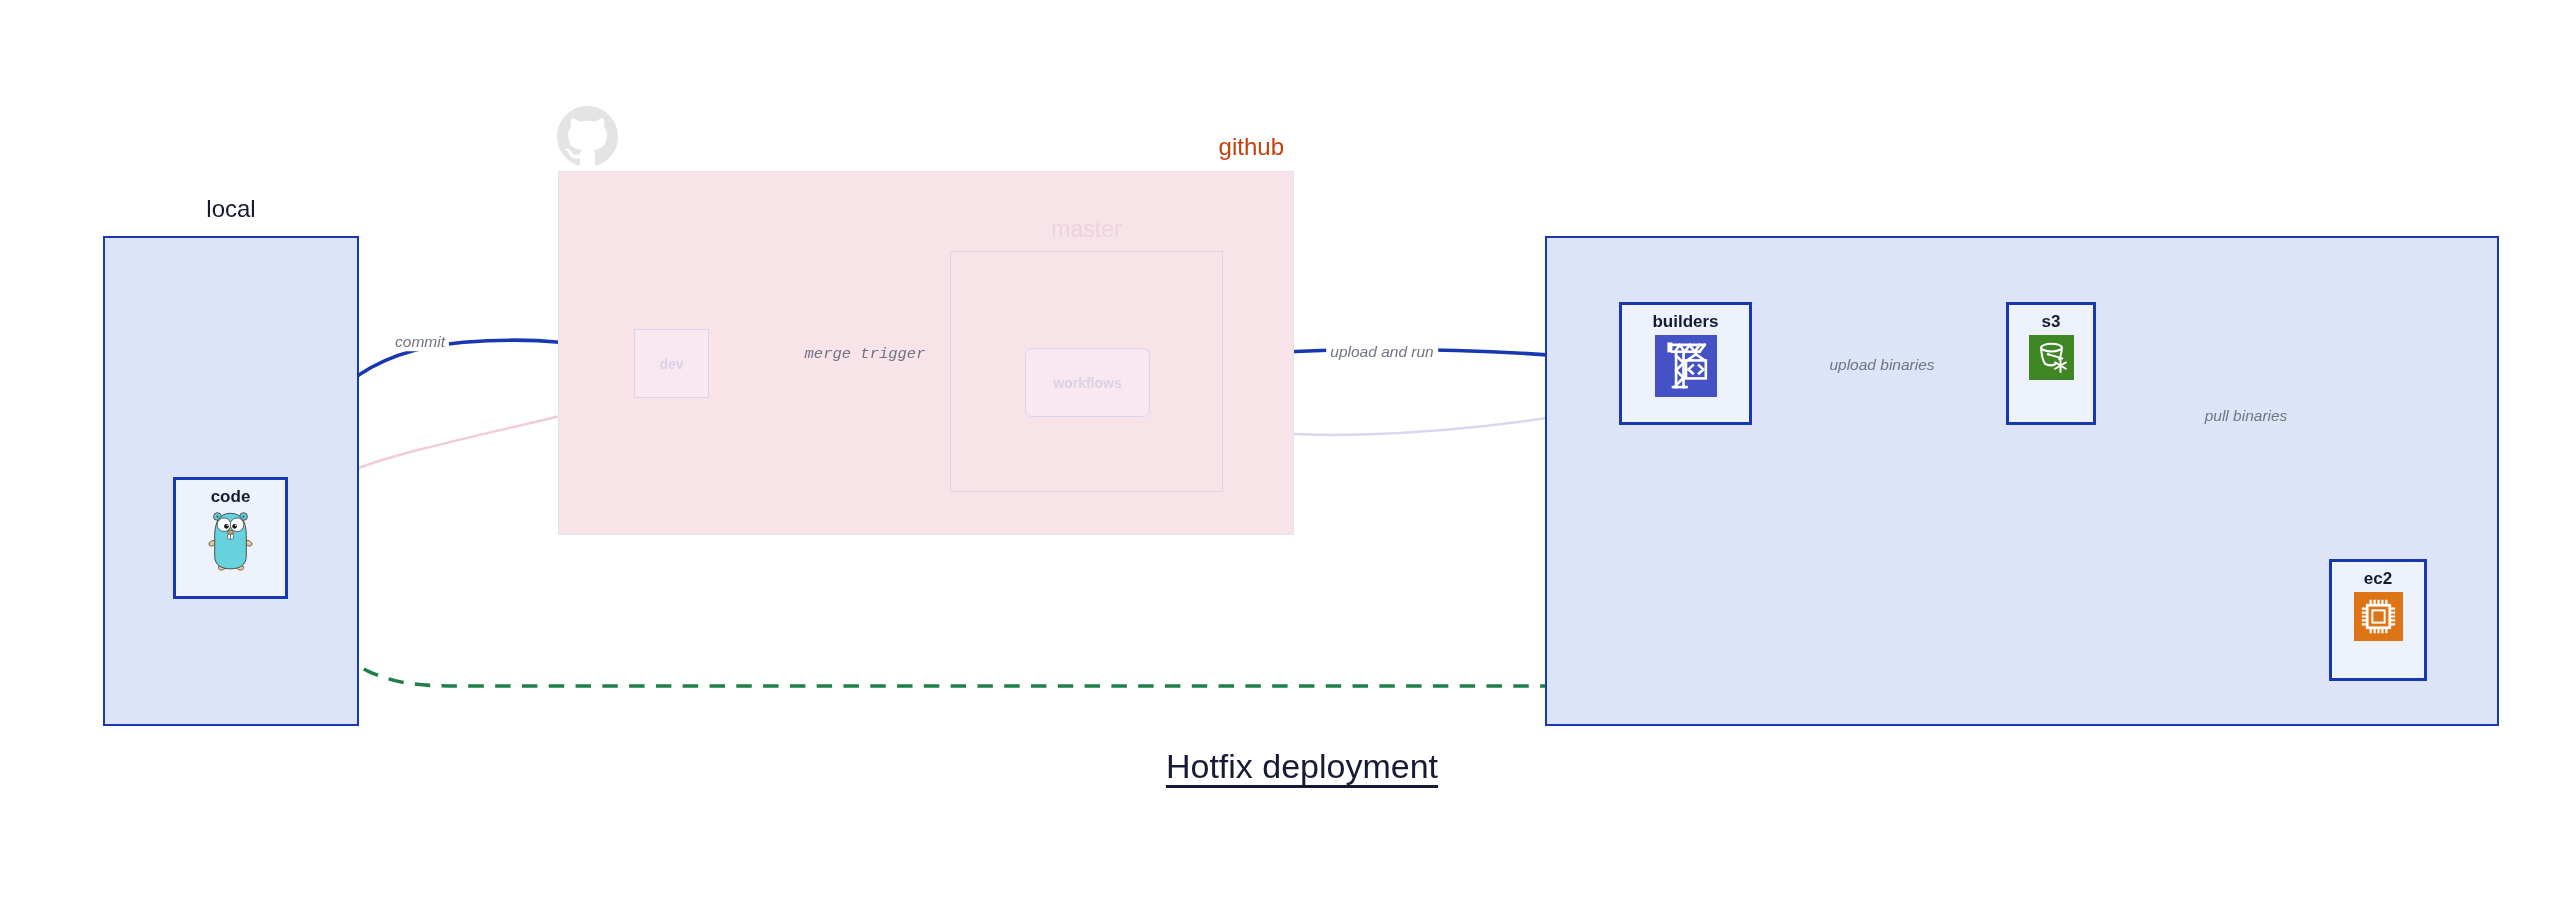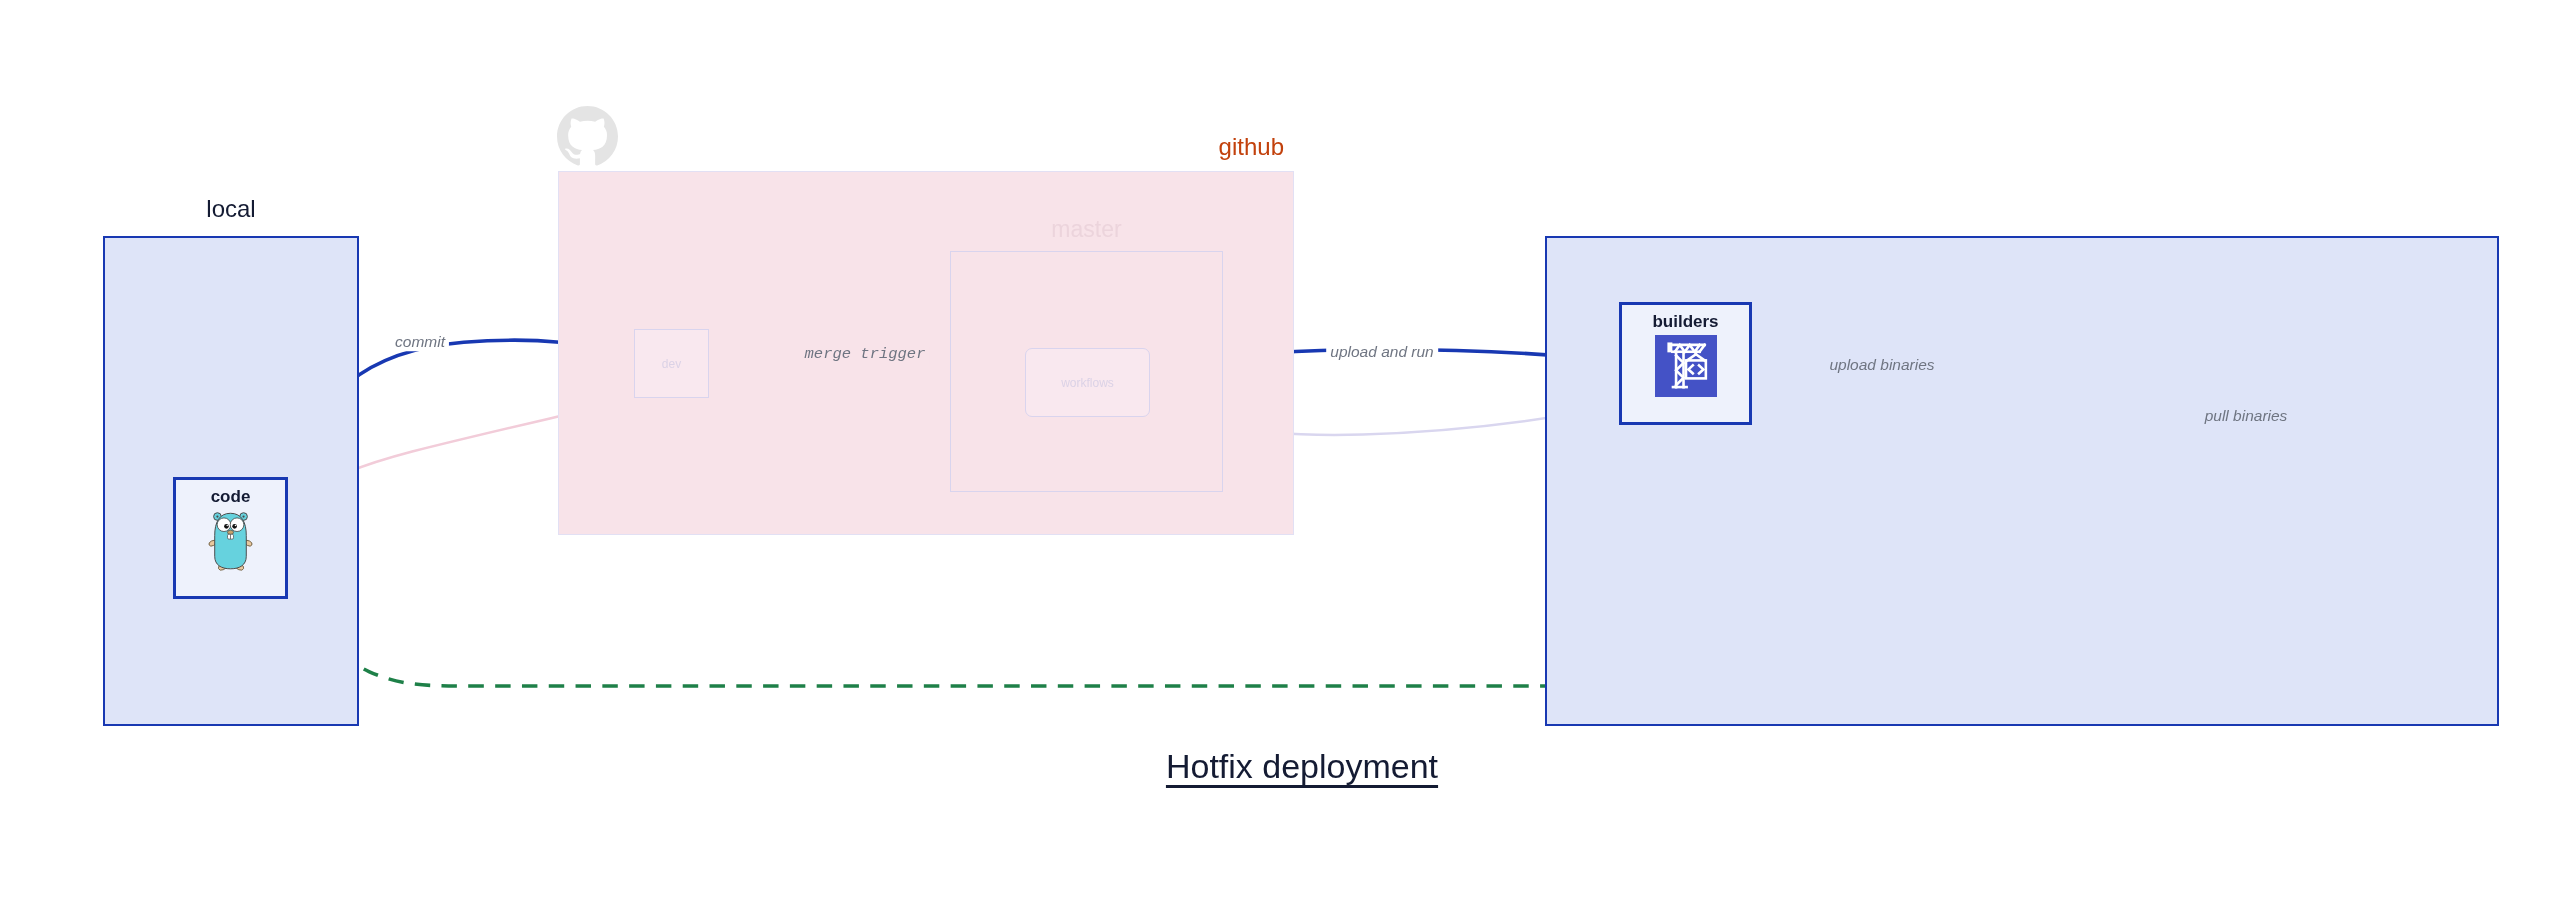--- a/index.html
+++ b/index.html
@@ -16,21 +16,21 @@
   .group-box{position:absolute;box-sizing:border-box;border:2.1px solid #1838b2;background:#dee4f8;}
   .group-label{position:absolute;font-size:24px;color:#141b33;text-align:center;line-height:1;}
 
   
   .github-box{position:absolute;box-sizing:border-box;border:1.5px solid #e2e0f4;background:#f8e3e9;}
   .github-label{position:absolute;font-size:24px;color:#c2410c;text-align:right;line-height:1;}
   .master-box{position:absolute;box-sizing:border-box;border:1.5px solid #d9d4ee;background:transparent;}
   .master-label{position:absolute;font-size:23px;color:#ecd4dc;text-align:center;line-height:1;}
   .faded-node{position:absolute;box-sizing:border-box;border:1.5px solid #d9d4ee;background:#f9e8ef;
     display:flex;align-items:center;justify-content:center;}
-  .faded-node .lbl{font-size:12px;font-weight:400;color:#dbd2e6;}
+  .faded-node .lbl{font-size:14px;font-weight:700;color:#dbd2e6;}
 
   
   .node{position:absolute;box-sizing:border-box;border:3.6px solid #1838b2;background:#eef2fc;
     display:flex;flex-direction:column;align-items:center;padding-top:8.2px;gap:5.2px;}
   .node .lbl{font-size:17px;font-weight:700;color:#141b33;line-height:1;}
   .icon-tile{display:flex;align-items:center;justify-content:center;}
 
   
   .edge-label{position:absolute;transform:translate(-50%,-50%);font-size:15.5px;font-style:italic;
     color:#6f7582;padding:1px 4.1px;white-space:nowrap;line-height:1;}
@@ -143,21 +143,56 @@
           <path d="M66 27 V31"></path>
           <path d="M66 31 L52 41 M66 31 L80 41"></path>
           <rect x="50" y="41" width="32" height="29"></rect>
           <path d="M61 49 l-7 6.5 7 6.5"></path>
           <path d="M71 49 l7 6.5 -7 6.5"></path>
         </g>
       </svg>
     </span>
   </div>
 
-
+  <div class="node" style="left:2006px;top:302px;width:90px;height:123px;">
+    <span class="lbl">s3</span>
+    <span class="icon-tile">
+      <svg width="45" height="45" viewBox="0 0 100 100">
+        <rect x="0" y="0" width="100" height="100" fill="#3f8624"></rect>
+        <g stroke="#ffffff" stroke-width="4.5" fill="none" stroke-linecap="round">
+          <ellipse cx="50" cy="28" rx="23" ry="8.5"></ellipse>
+          <path d="M27 30 C28 45 31 58 36 64"></path>
+          <path d="M73 30 C72 41 70 49 67 54"></path>
+          <path d="M36 64 C43 68 52 68 58 65"></path>
+          <path d="M43 43 L74 52"></path>
+          <circle cx="43" cy="43" r="3.2" fill="#ffffff" stroke="none"></circle>
+          <path d="M70 54 V82"></path>
+          <path d="M58 61 L82 75"></path>
+          <path d="M82 61 L58 75"></path>
+        </g>
+      </svg>
+    </span>
+  </div>
+
+  <div class="node" style="left:2329px;top:559px;width:98px;height:122px;">
+    <span class="lbl">ec2</span>
+    <span class="icon-tile">
+      <svg width="49" height="49" viewBox="0 0 100 100">
+        <rect x="0" y="0" width="100" height="100" fill="#dd7517"></rect>
+        <g stroke="#ffffff" stroke-width="4.5" fill="none">
+          <path d="M34 16 V27 M42 16 V27 M50 16 V27 M58 16 V27 M66 16 V27"></path>
+          <path d="M34 73 V84 M42 73 V84 M50 73 V84 M58 73 V84 M66 73 V84"></path>
+          <path d="M16 34 H27 M16 42 H27 M16 50 H27 M16 58 H27 M16 66 H27"></path>
+          <path d="M73 34 H84 M73 42 H84 M73 50 H84 M73 58 H84 M73 66 H84"></path>
+          <rect x="27" y="27" width="46" height="46" stroke-width="5.5"></rect>
+          <rect x="37.5" y="37.5" width="25" height="25" stroke-width="4"></rect>
+        </g>
+      </svg>
+    </span>
+  </div>
 
   <span class="edge-label bg-white" style="left:420px;top:342px;">commit</span>
   <span class="edge-label bg-pink" style="left:865px;top:355px;">merge trigger</span>
   <span class="edge-label bg-white" style="left:1382px;top:352px;">upload and run</span>
   <span class="edge-label bg-blue" style="left:1882px;top:365px;">upload binaries</span>
   <span class="edge-label bg-blue" style="left:2246px;top:416px;">pull binaries</span>
 
   <div class="diagram-title" style="left:1302px;top:748px;">Hotfix deployment</div>
 
 </div>

